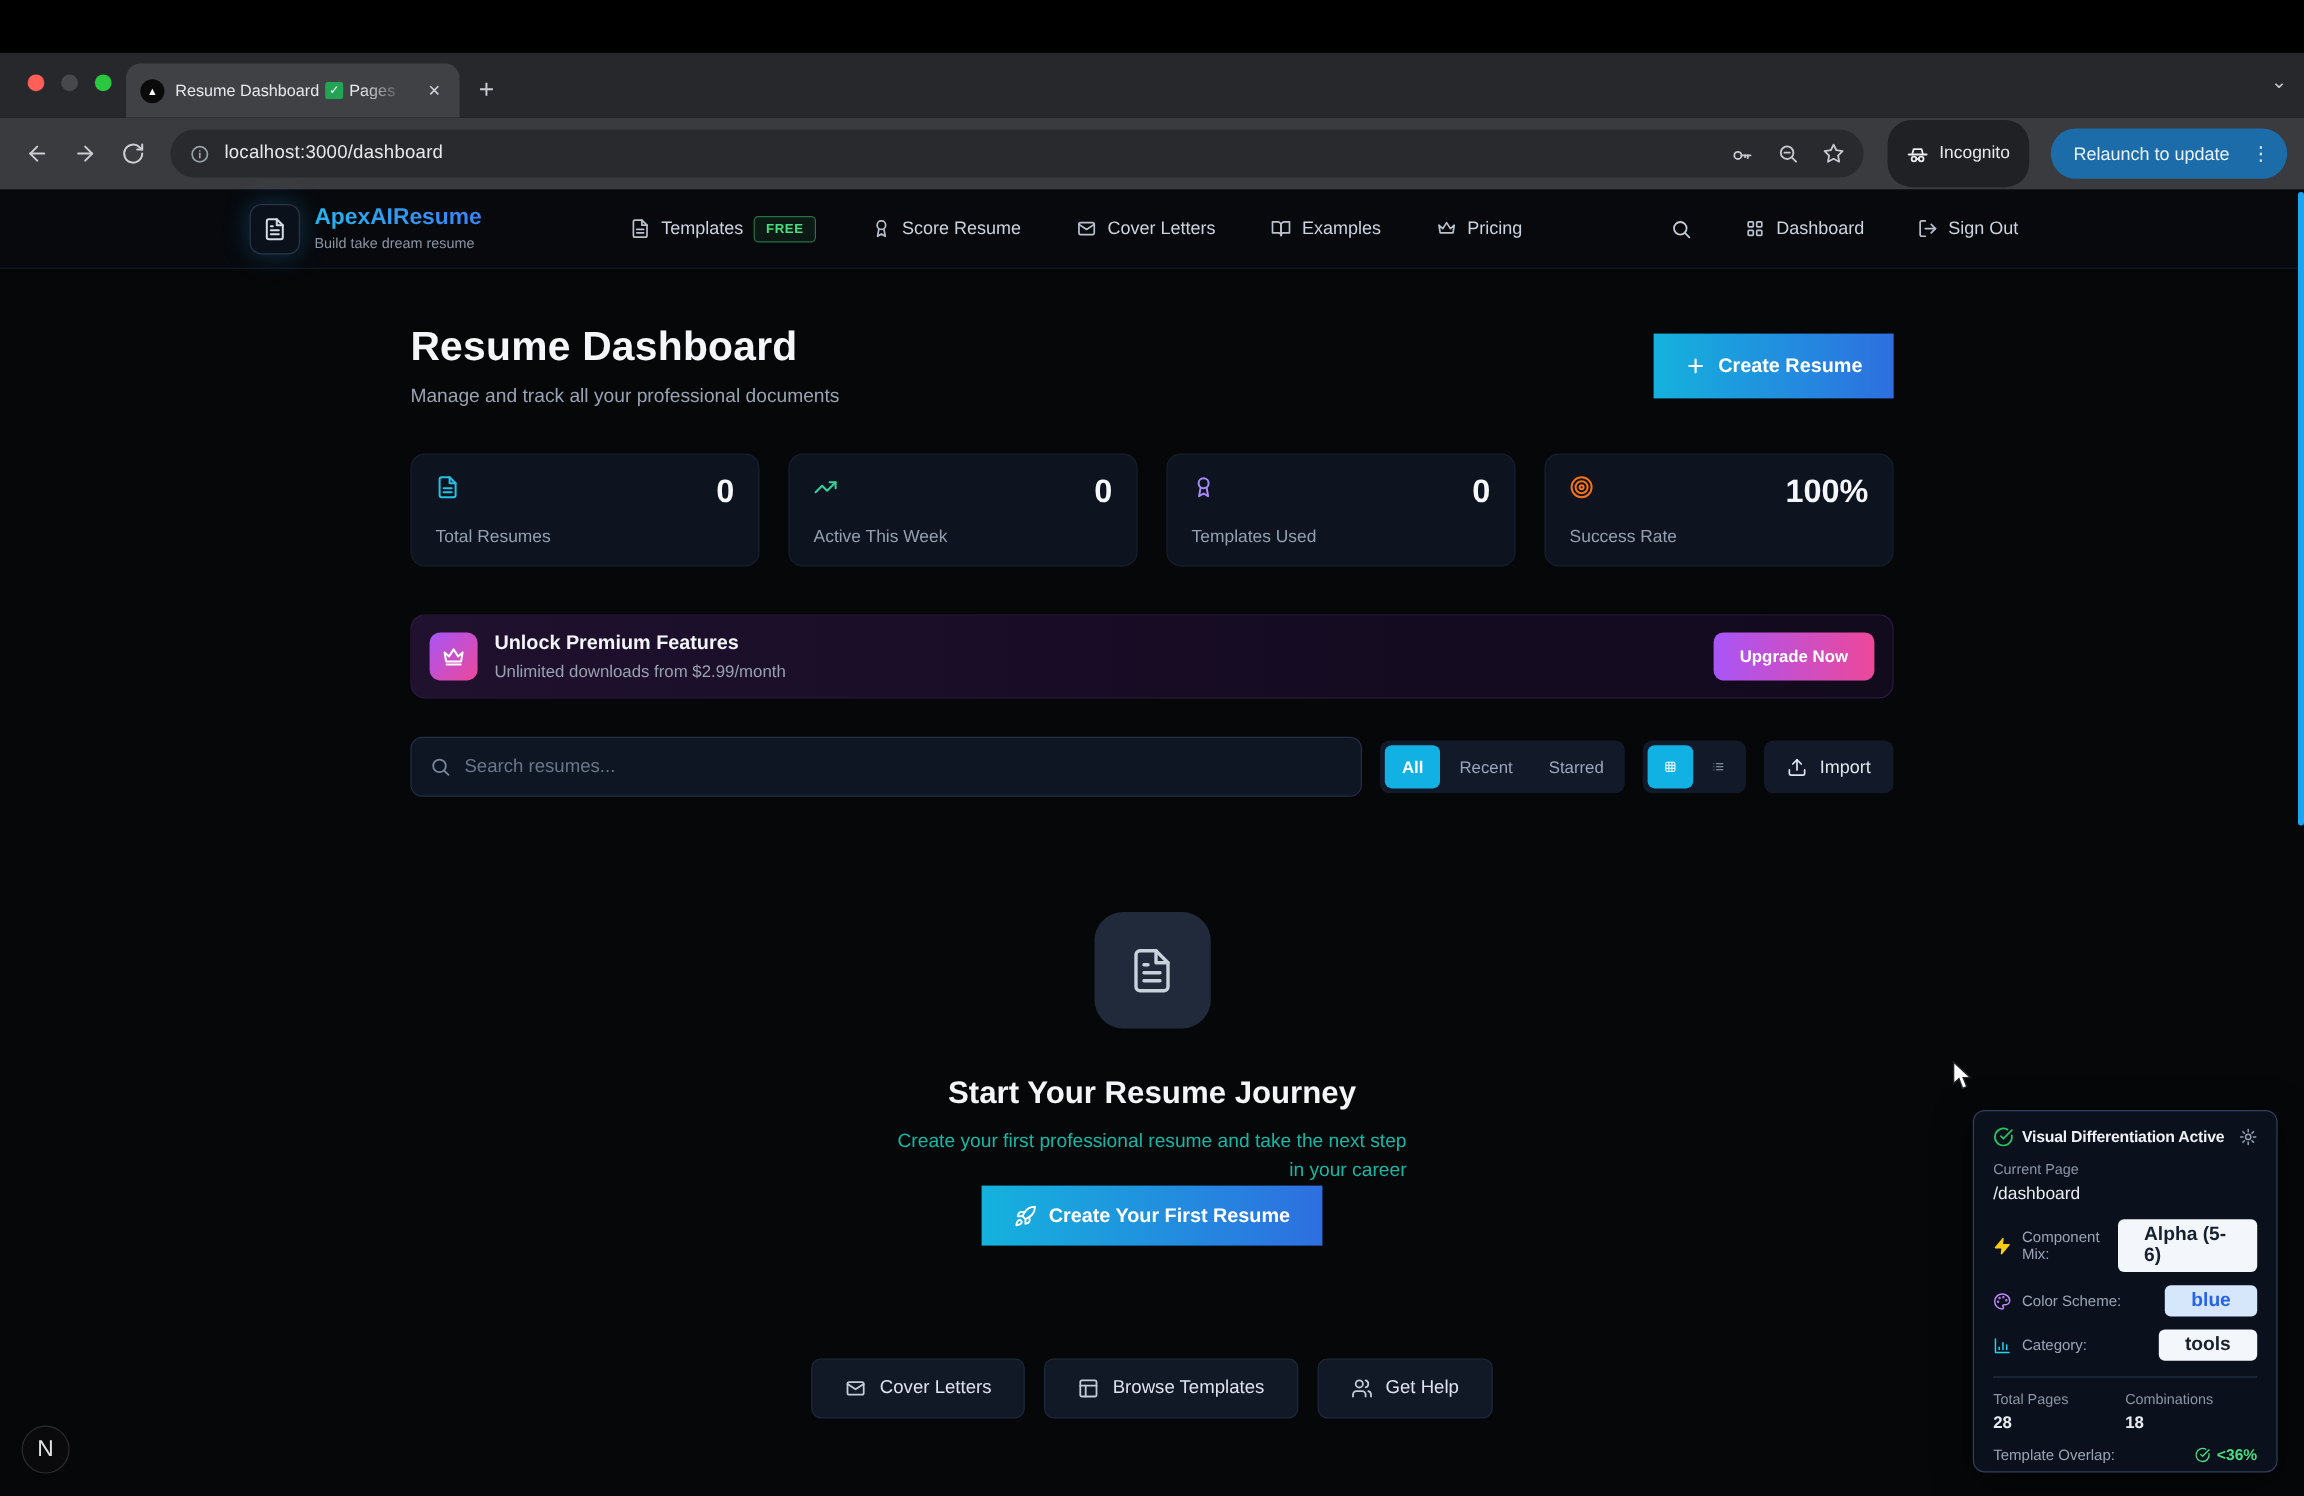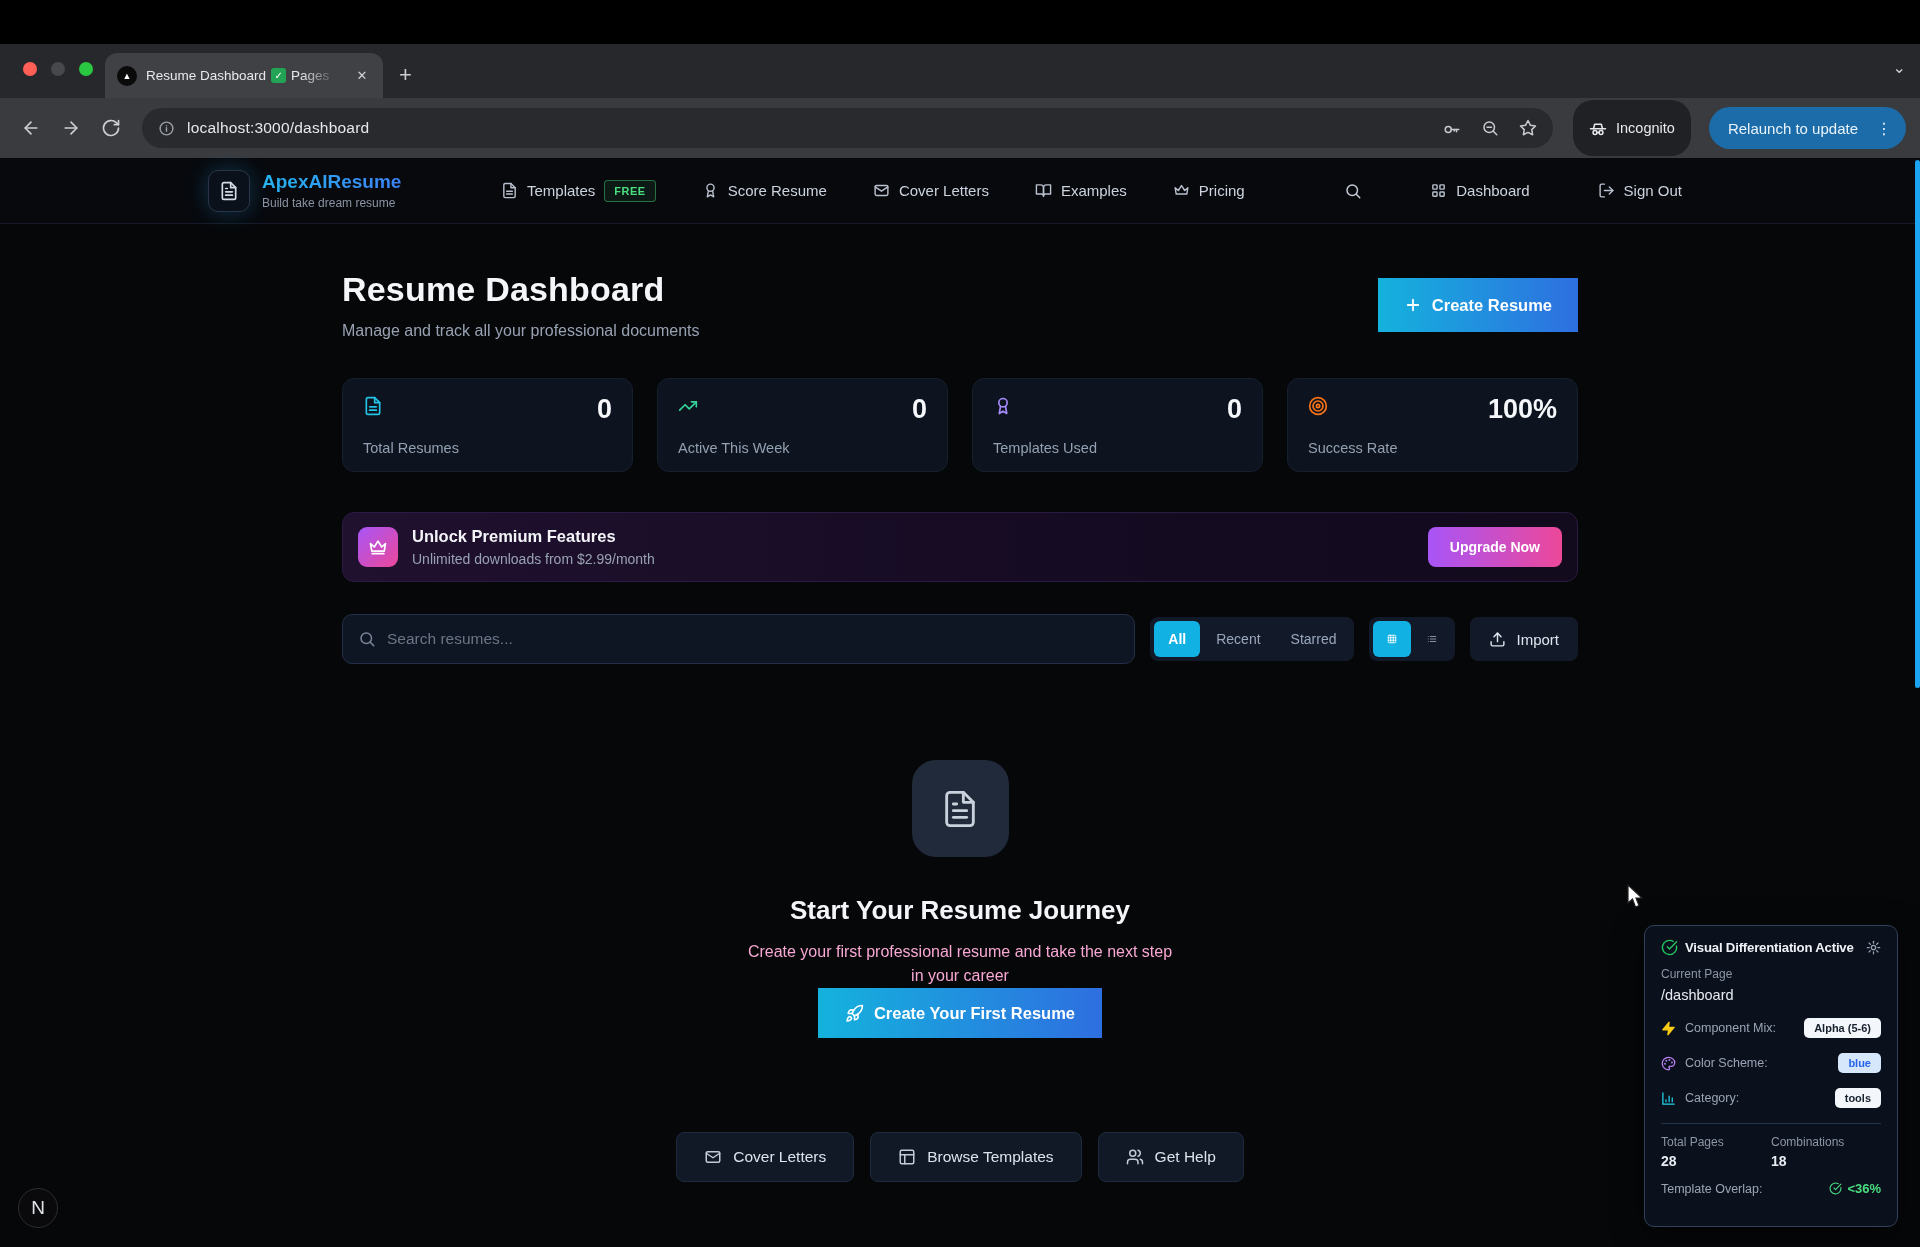--- a/index.html
+++ b/index.html
@@ -53,21 +53,21 @@
   .brand-name { font-size:19px; font-weight:800; color:#2ea2ff;
                 background:linear-gradient(90deg,#25b4ee,#3b82f6); -webkit-background-clip:text;
                 background-clip:text; -webkit-text-fill-color:transparent; }
   .brand-tag { font-size:12px; color:#8b94a4; margin-top:3px; }
   .nav-menu { display:flex; gap:46px; margin:0 auto; }
   .nav-item { display:flex; align-items:center; gap:9px; color:#ccd3de; font-size:15px; cursor:pointer; }
   .nav-item .i { font-size:17px; color:#b9c1ce; }
   .badge-free { font-size:11px; font-weight:700; color:#4ade80; letter-spacing:.5px;
                 background:rgba(74,222,128,.08); border:1px solid rgba(74,222,128,.45);
                 padding:4px 9px; border-radius:4px; }
-  .nav-right { display:flex; align-items:center; gap:68px; }
+  .nav-right { display:flex; align-items:center; gap:44px; }
   .nav-search { color:#c3cad6; font-size:18px; }
 
   
   .main { width:1236px; margin:0 auto; padding-top:46px; }
   .title-row { display:flex; align-items:center; justify-content:space-between; }
   .page-title { font-size:34px; font-weight:800; color:#f4f6f9; letter-spacing:.2px; }
   .page-sub { font-size:16px; color:#98a2b3; margin-top:13px; }
   .btn-grad { display:flex; align-items:center; gap:10px; border:none; cursor:pointer;
               background:linear-gradient(90deg,#14b2dd,#2e6fe0); color:#fff; border-radius:0;
               font-weight:700; font-family:inherit; }
@@ -108,21 +108,21 @@
   .seg .icon-btn { width:38px; display:flex; align-items:center; justify-content:center; font-size:16px; }
   .import-btn { height:44px; padding:0 19px; background:#121a2a; border:none; border-radius:8px;
                 color:#dfe5ee; font-size:15px; display:flex; align-items:center; gap:10px;
                 cursor:pointer; font-family:inherit; }
   .import-btn .i { font-size:17px; }
 
   .empty { margin-top:96px; display:flex; flex-direction:column; align-items:center; }
   .empty-icon { width:97px; height:97px; border-radius:24px; background:#212a3a; color:#c9d1dd;
                 font-size:40px; display:flex; align-items:center; justify-content:center; }
   .empty-title { margin-top:38px; font-size:26px; font-weight:800; color:#f3f5f9; }
-  .empty-desc { margin-top:14px; font-size:16px; color:#f9a8d4; line-height:24px; text-align:center; }
+  .empty-desc { margin-top:14px; font-size:16px; color:#14b8a6; line-height:24px; text-align:right; }
   .first-btn { height:50px; padding:0 27px; font-size:16.5px; }
   .first-btn .i { font-size:19px; }
 
   .quick { margin-top:94px; display:flex; justify-content:center; gap:16px; }
   .quick button { height:50px; padding:0 27px; background:#111927; border:1px solid #1e2a3d;
                   border-radius:8px; color:#dde3ec; font-size:15.5px; display:flex; align-items:center;
                   gap:11px; cursor:pointer; font-family:inherit; }
   .quick .i { font-size:18px; color:#c3cbd7; }
 
   
@@ -131,21 +131,21 @@
   .panel-head { display:flex; align-items:center; gap:7px; }
   .panel-head .check { color:#22c55e; font-size:17px; }
   .panel-title { flex:1; font-size:13.2px; font-weight:700; color:#eef1f6; letter-spacing:-.2px; white-space:nowrap; }
   .panel-head .gear { color:#98a2b3; font-size:15px; }
   .cp-label { margin-top:11px; font-size:12px; color:#8b95a6; }
   .cp-value { margin-top:6px; font-size:14.5px; color:#e8ecf2; }
   .p-rows { margin-top:13px; display:flex; flex-direction:column; gap:11px; }
   .p-row { display:flex; align-items:center; min-height:24px; }
   .p-row .i { font-size:15px; flex:none; }
   .p-row .lbl { font-size:12.5px; color:#9aa4b5; margin-left:9px; }
-  .p-badge { margin-left:auto; padding:4px 10px; border-radius:5px; font-size:11px; font-weight:700; }
+  .p-badge { margin-left:auto; padding:4px 22px; border-radius:5px; font-size:16px; font-weight:700; }
   .b-white { background:#f3f6fa; color:#16202e; }
   .b-blue  { background:#d6e6fb; color:#2563eb; }
   .p-div { border:none; border-top:1px solid #253349; margin:13px 0 11px; }
   .p-grid { display:grid; grid-template-columns:1fr 1fr; }
   .p-grid .lbl { font-size:12px; color:#8b95a6; }
   .p-grid .val { font-size:14px; font-weight:700; color:#e8ecf2; margin-top:4px; }
   .overlap { margin-top:12px; display:flex; align-items:center; }
   .overlap .lbl { font-size:12.5px; color:#9aa4b5; }
   .overlap .right { margin-left:auto; display:flex; align-items:center; gap:5px; color:#4ade80;
                     font-size:13px; font-weight:700; }

